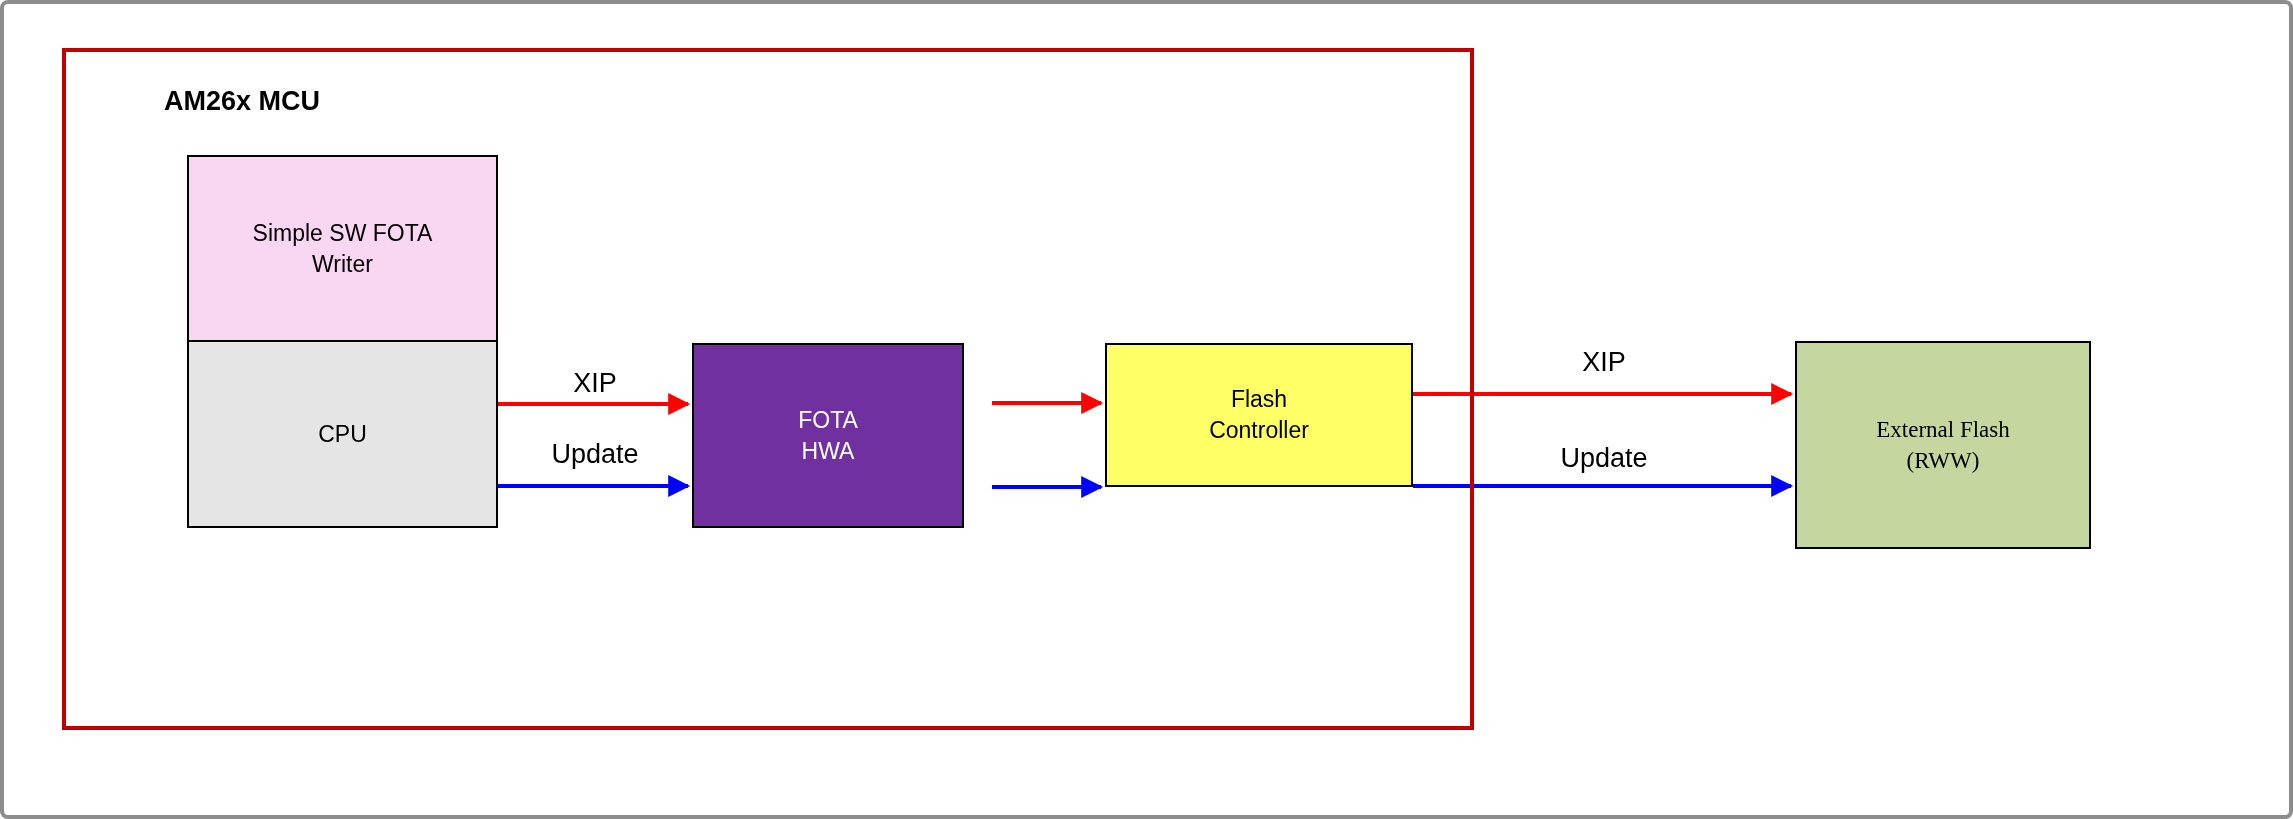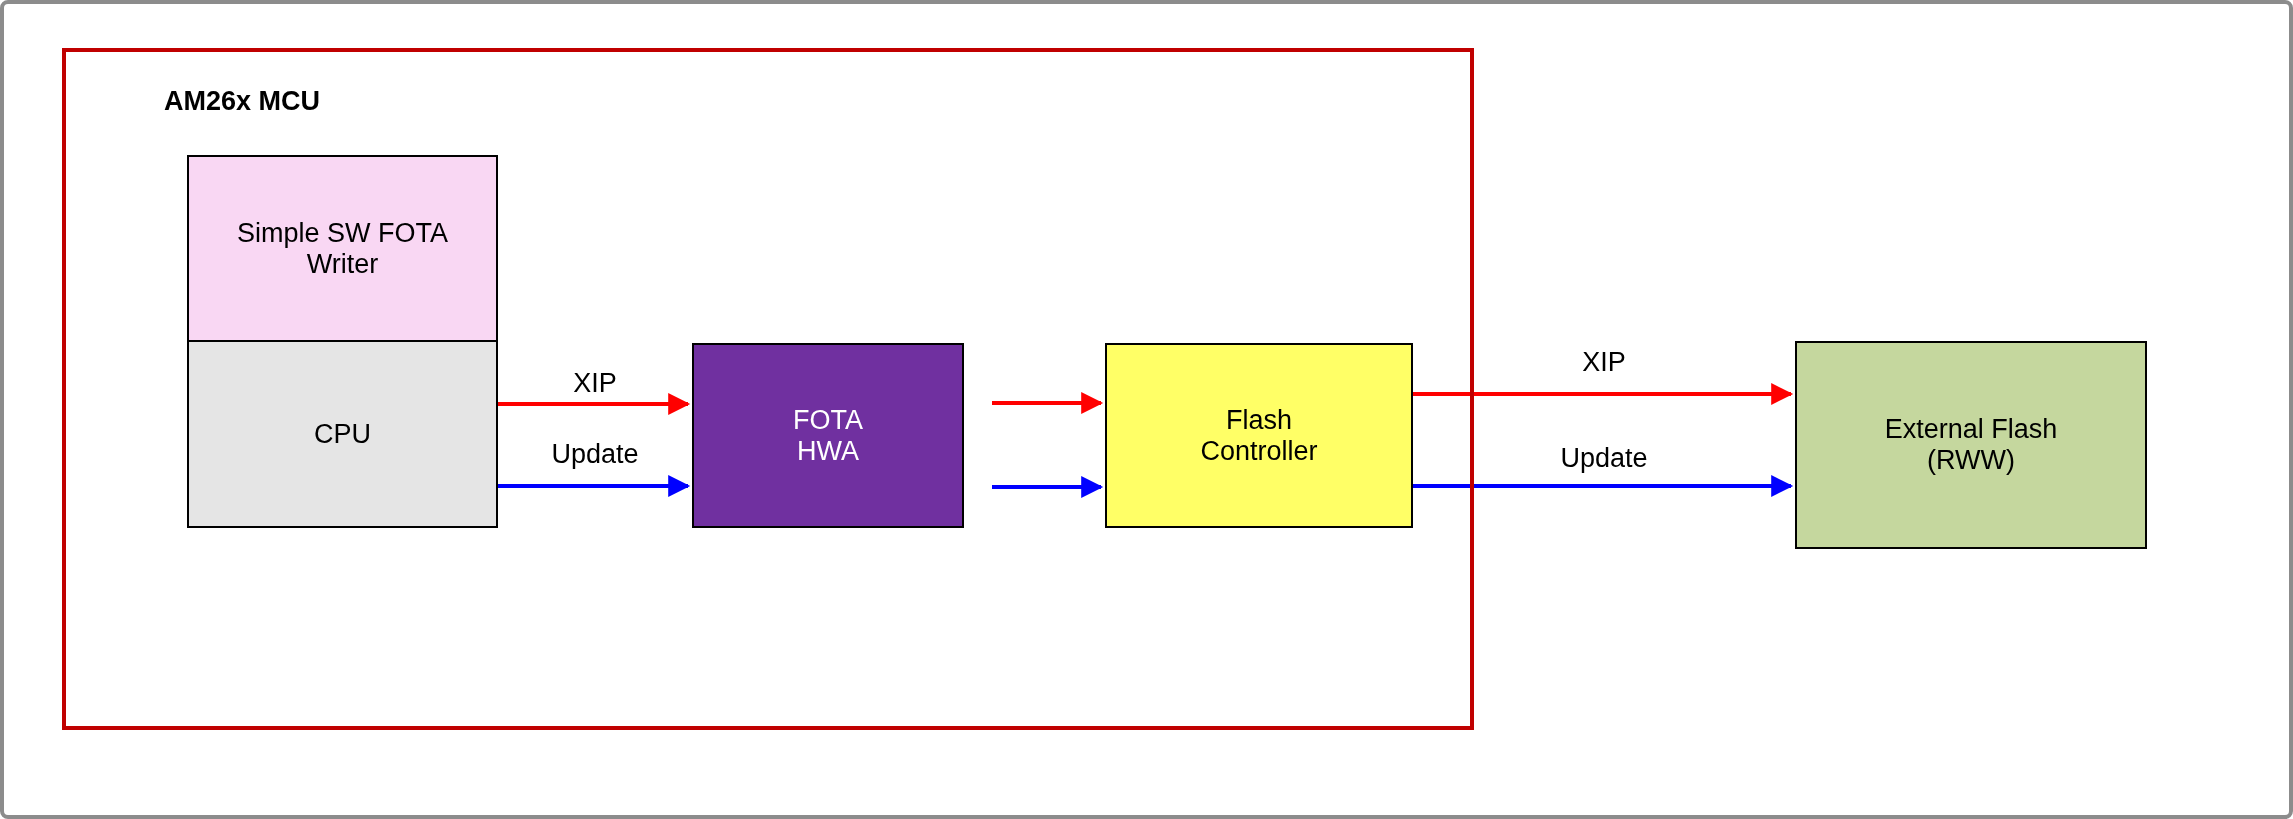--- a/index.html
+++ b/index.html
@@ -36,31 +36,31 @@
     white-space: nowrap;
   }
   .block {
     position: absolute;
     border: 2px solid #000000;
     box-sizing: border-box;
     display: flex;
     align-items: center;
     justify-content: center;
     text-align: center;
-    font-size: 27px;
+    font-size: 23px;
     line-height: 31px;
     color: #000000;
     z-index: 1;
   }
   .block-label { white-space: pre-line; }
   .block-fota-writer { left: 187px; top: 155px; width: 311px; height: 187px; background: #f9d7f3; }
   .block-cpu         { left: 187px; top: 340px; width: 311px; height: 188px; background: #e5e5e5; }
   .block-fota-hwa    { left: 692px; top: 343px; width: 272px; height: 185px; background: #7030a0; color: #ffffff; }
-  .block-flash-ctrl  { left: 1105px; top: 343px; width: 308px; height: 185px; background: #ffff66; }
-  .block-ext-flash   { left: 1795px; top: 341px; width: 352px; height: 208px; background: #c5d79e; }
+  .block-flash-ctrl  { left: 1105px; top: 343px; width: 308px; height: 144px; background: #ffff66; }
+  .block-ext-flash   { left: 1795px; top: 341px; width: 296px; height: 208px; background: #c5d79e; font-family: Liberation Serif, serif; }
   .arrow-layer {
     position: absolute;
     left: 0; top: 0;
     width: 2293px; height: 819px;
     z-index: 2;
     pointer-events: none;
   }
   .flow-label {
     position: absolute;
     font-size: 27px;

